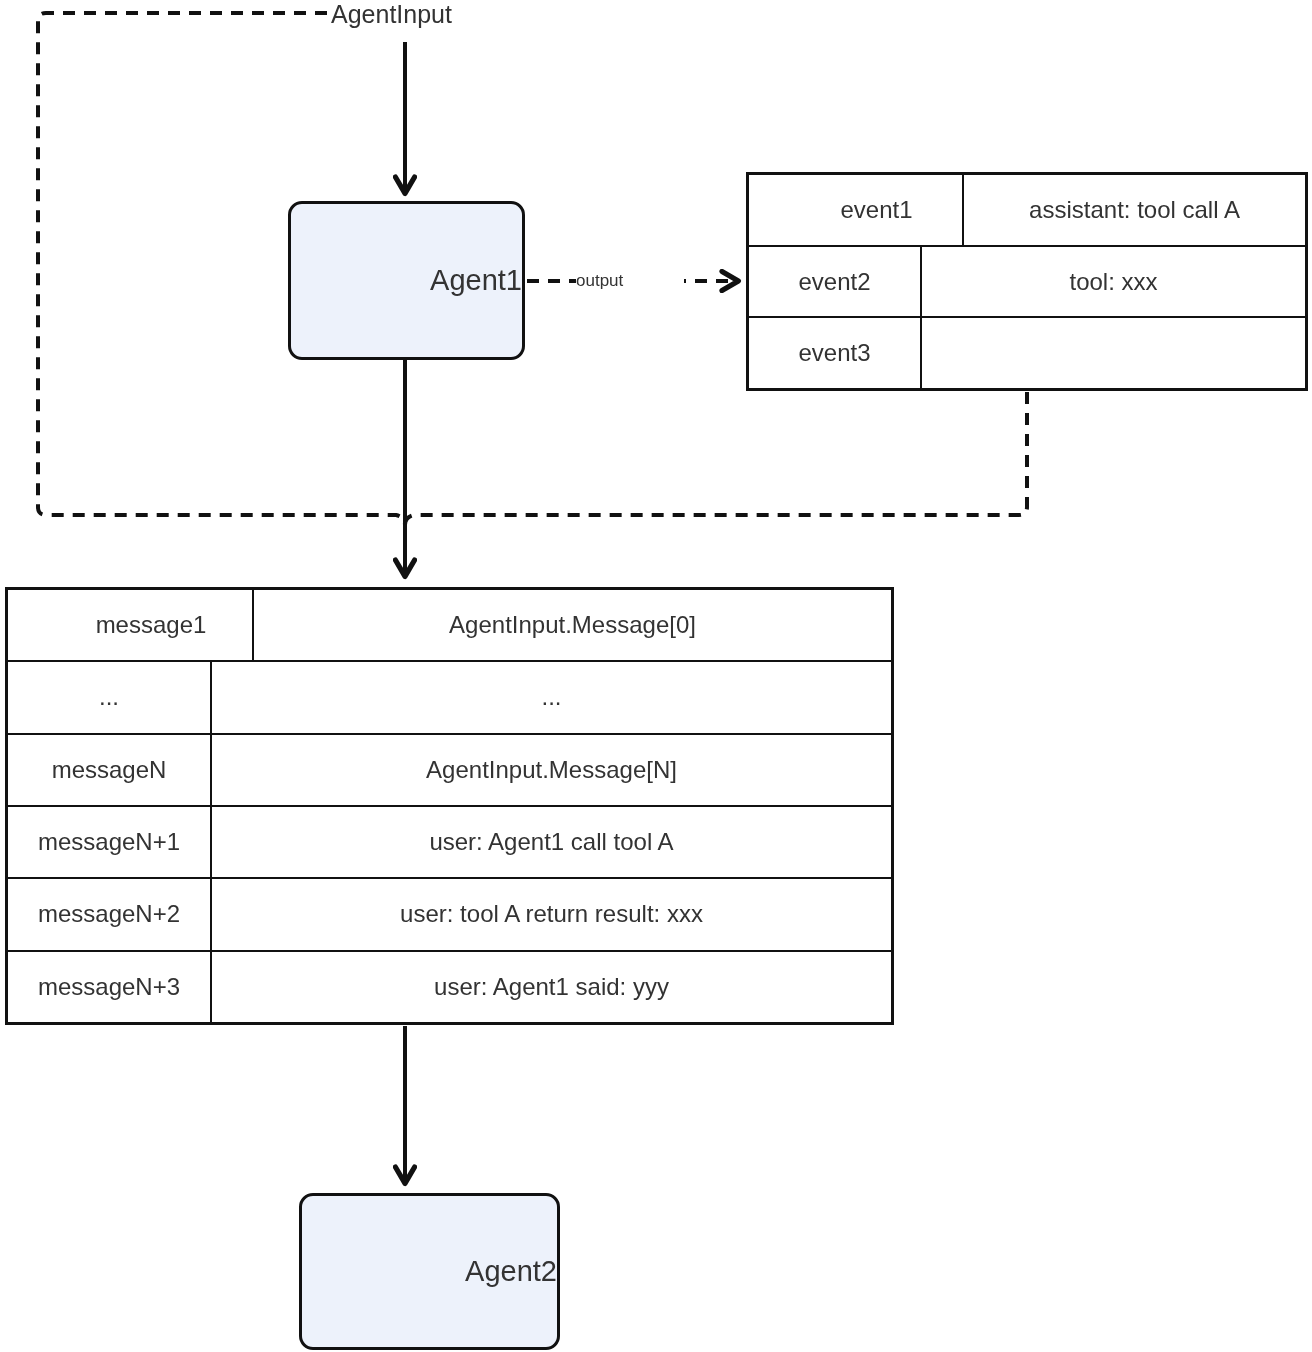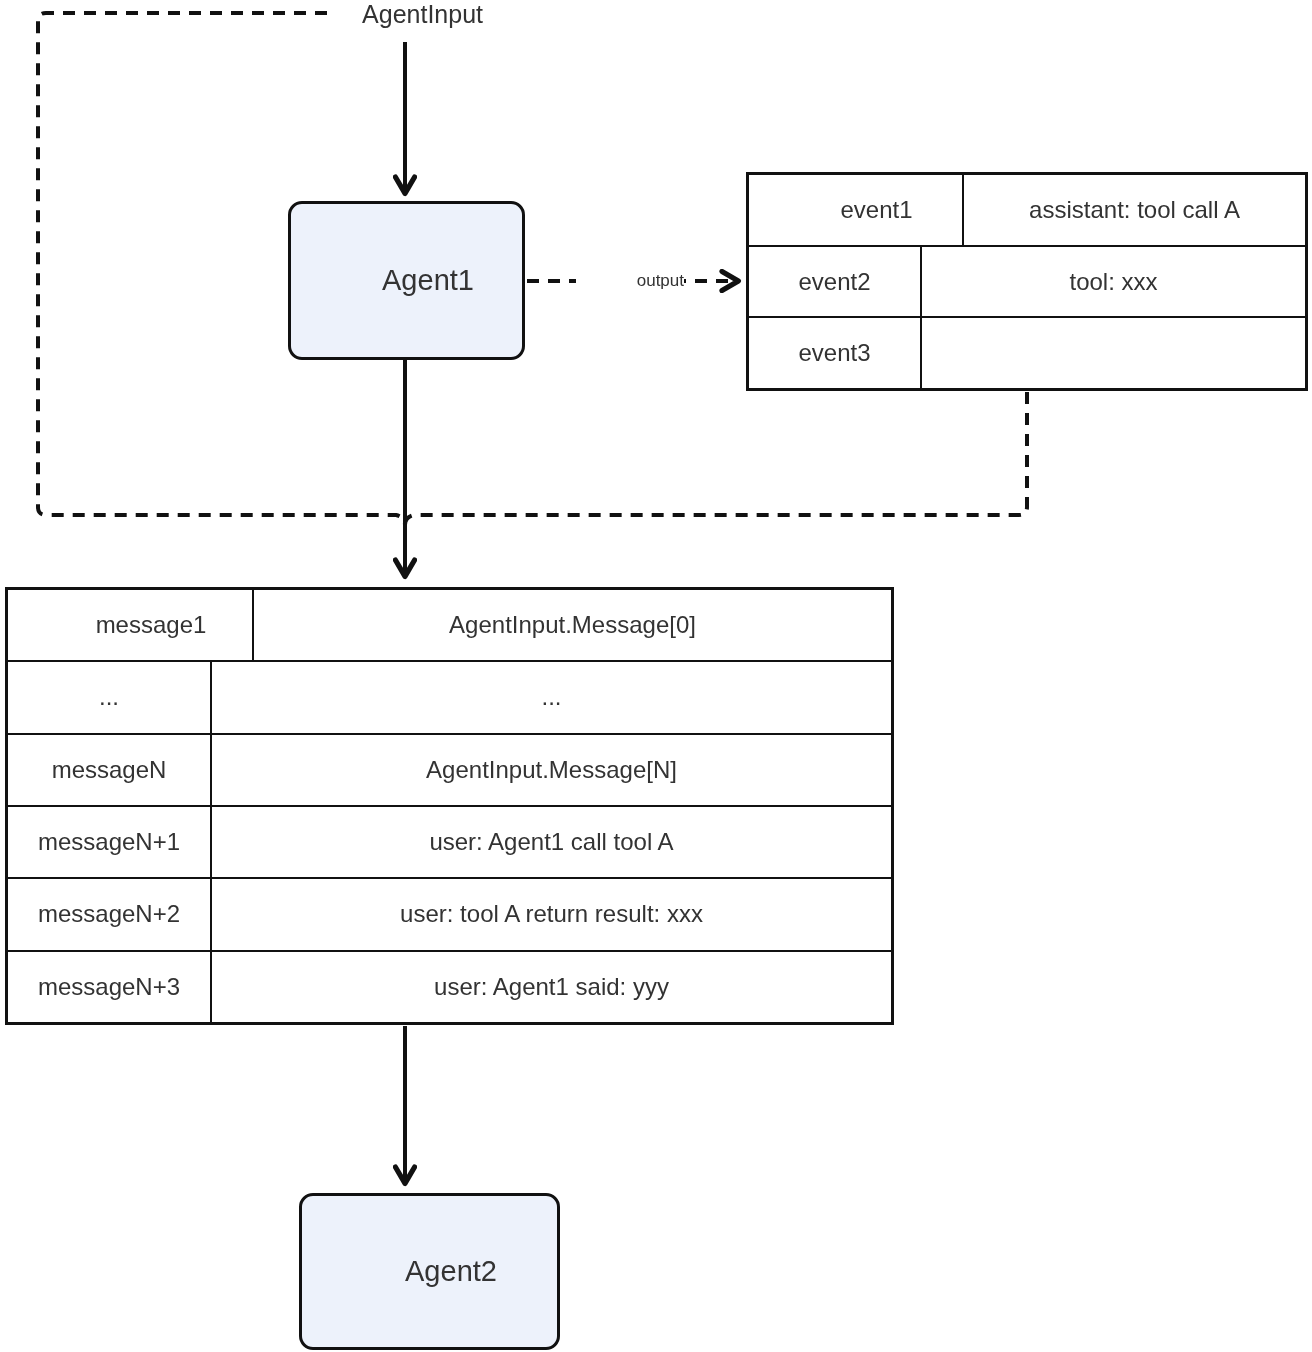--- a/index.html
+++ b/index.html
@@ -24,36 +24,36 @@
     width: 1312px; height: 1352px;
     z-index: 1;
   }
   .node {
     position: absolute;
     background: var(--node-fill);
     border: 3.5px solid var(--line);
     border-radius: 14px;
     display: flex;
     align-items: center;
-    justify-content: center;
+    justify-content: flex-end;
     font-size: 29px;
     color: var(--text);
     box-sizing: border-box;
     z-index: 2;
     padding-left: 43px;
   }
   .node-agent1 { left: 288px; top: 201px; width: 237px; height: 159px; }
   .node-agent2 { left: 299px; top: 1193px; width: 261px; height: 157px; }
   .float-label {
     position: absolute;
     font-size: 25px;
     color: var(--text);
     background: var(--background);
     z-index: 3;
-    text-align: right;
+    text-align: left;
   }
   .label-agentinput { left: 331px; top: 0px; width: 152px; height: 30px; line-height: 28px; }
   .label-output { left: 576px; top: 266px; width: 108px; height: 30px; line-height: 30px; font-size: 17px; }
   .tbl {
     position: absolute;
     border: 3px solid var(--line);
     background: var(--background);
     display: flex;
     flex-direction: column;
     box-sizing: border-box;

